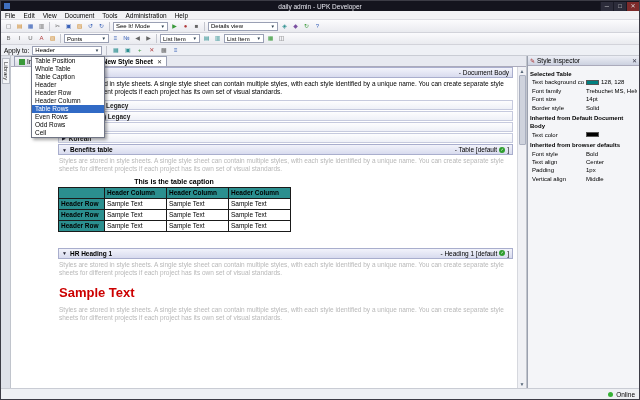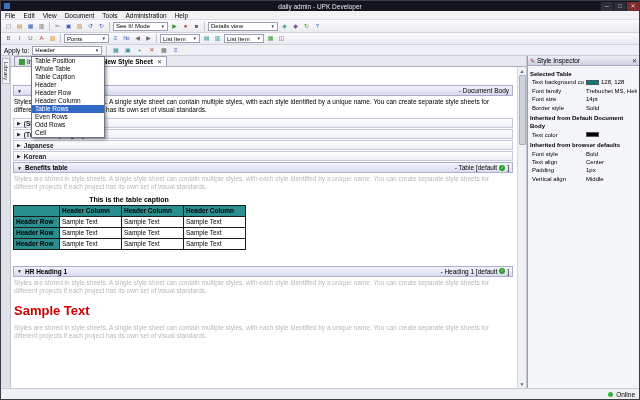--- a/index.html
+++ b/index.html
@@ -33,21 +33,21 @@
   
   .main { flex:1; display:flex; min-height:0; }
   .left-strip { width:10px; flex:0 0 10px; background:#dfe2ea; border-right:1px solid #c0c4cc; }
   .vtab { writing-mode:vertical-rl; font-size:6px; background:#f4f5f8; border:1px solid #b8bcc6; margin:2px 0 0 1px; padding:3px 0; color:#222; }
   .center { flex:1; display:flex; flex-direction:column; background:#fff; min-width:0; border-right:1px solid #c0c4cc; }
   .tabbar { height:11px; flex:0 0 11px; background:#e7e9f0; display:flex; align-items:flex-end; padding-left:3px; border-bottom:1px solid #aab; }
   .tab { height:10px; display:flex; align-items:center; gap:2px; padding:0 4px; font-size:6.5px; background:linear-gradient(#f2f3f7,#d9dbe4); border:1px solid #9aa0b4; border-bottom:none; margin-right:1px; }
   .tab.active { background:#fff; font-weight:bold; }
   .tab-ic { width:6px; height:6px; flex:0 0 auto; }
   .tab-close { font-size:6px; color:#333; margin-left:2px; }
-  .content { position:relative; flex:1; background:#fff; padding:18px 13px 0 2px; overflow:hidden; }
+  .content { position:relative; flex:1; background:#fff; padding:0 13px 0 2px; overflow:hidden;margin-left:45px; }
 
   
   .vscroll { position:absolute; top:0; right:0; bottom:0; width:9px; background:#f0f1f5; border-left:1px solid #d6d8de; display:flex; flex-direction:column; align-items:center; }
   .vs-btn { width:9px; height:8px; font-size:5px; line-height:8px; text-align:center; color:#567; flex:0 0 auto; }
   .vs-thumb { width:7px; height:70px; background:#cfd3dd; border:1px solid #aab0c0; border-radius:1px; flex:0 0 auto; }
   .vs-track { flex:1; }
 
   
   .sec { height:11px; display:flex; align-items:center; background:linear-gradient(#f2f3fb,#d8dbee); border:1px solid #a9aecd; padding:0 3px; margin-bottom:1px; font-size:6.5px; }
   .tri { font-size:5px; color:#223; margin-right:3px; }

